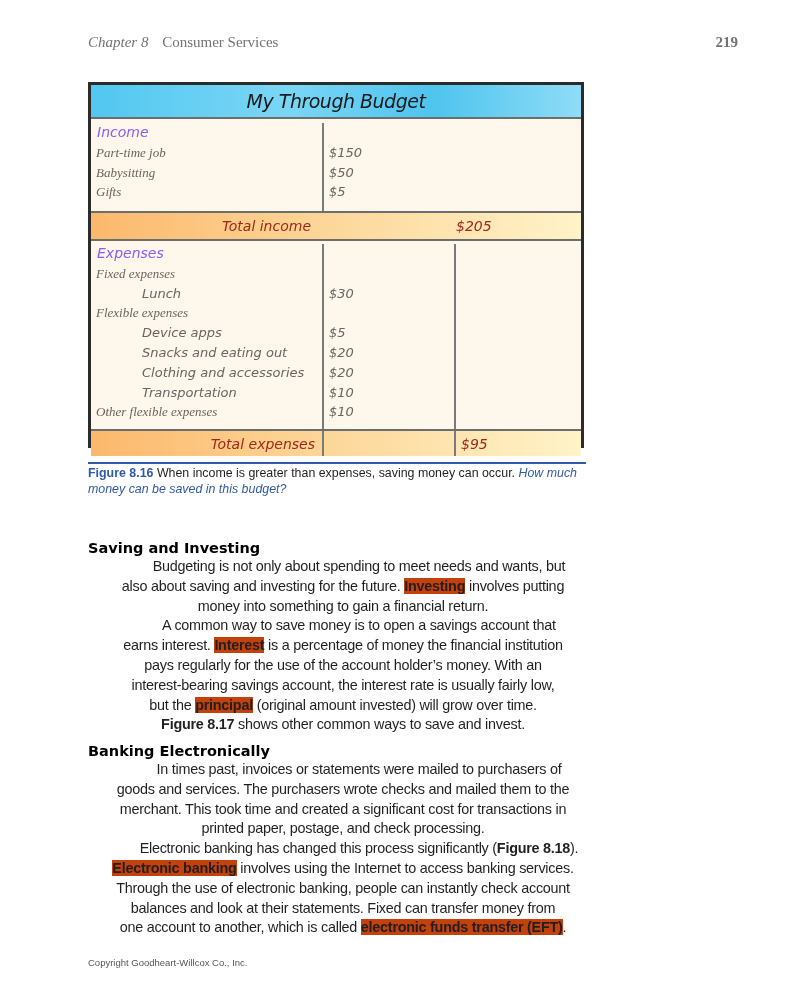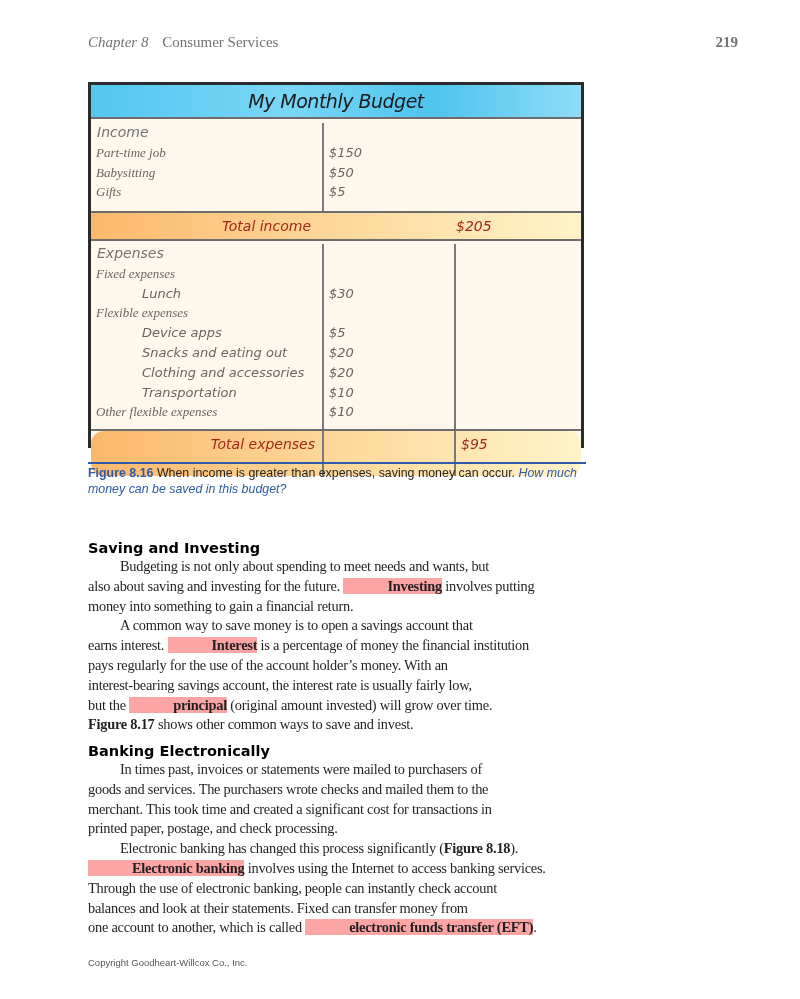--- a/index.html
+++ b/index.html
@@ -19,62 +19,62 @@
     .b-title { height: 32px; border-bottom: 2px solid #6d6d6d;
                background: linear-gradient(90deg, #52c7f0 0%, #7ad6f5 40%, #4ec4ee 70%, #8fdcf7 100%);
                text-align: center; font-size: 19px; line-height: 32px; color: #1a1a1a;
                font-style: italic; letter-spacing: -0.5px; }
     .b-section { position: relative; border-bottom: 2px solid #6d6d6d; }
     .b-col-line { position: absolute; top: 0; bottom: 0; width: 2px; background: #7a7a7a; }
     .b-row { height: 19.8px; line-height: 19.8px; font-size: 13px; color: #6a6560; position: relative;
              font-style: italic; }
     .b-row .lbl { position: absolute; }
     .b-row .val { position: absolute; left: 238px; }
-    .b-cat { color: #737373; font-size: 14px; }
+    .b-cat { color: #8b5cf6; font-size: 14px; }
     .lvl0 { left: 6px; }
     .lvl1 { left: 5px; font-family: Liberation Serif, serif; }
     .lvl2 { left: 51px; }
     .b-total { position: relative; height: 26px; border-bottom: 2px solid #6d6d6d;
                background: linear-gradient(90deg, #fbb86c 0%, #fdd596 45%, #fff3c9 100%);
                font-style: italic; color: #a0291b; font-size: 14px; line-height: 26px; }
-    .b-total.last { border-bottom: none; height: 45px; border-radius: 13px;}
+    .b-total.last { border-bottom: none; height: 25px;}
     .b-total .tl { position: absolute; right: 270px; }
     .b-total .tv { position: absolute; }
 
     
     .caption-rule { position: absolute; left: 88px; top: 462px; width: 498px; height: 2px; background: #2f5aa8; }
     .caption { position: absolute; left: 88px; top: 466px; width: 500px;
                font-family: "Liberation Sans", sans-serif; font-size: 12.4px; line-height: 15.5px; color: #231f20; }
     .caption .fig { color: #2f5aa8; font-weight: bold; }
     .caption .q { color: #2f5aa8; font-style: italic; }
 
     
     .section-head { position: absolute; left: 88px; font-family: "DejaVu Sans", sans-serif;
                     font-weight: bold; color: #000000; font-size: 14.5px; }
-    .body { position: absolute; left: 88px; width: 510px; font-family: Liberation Serif, serif;
-            font-size: 14.4px; line-height: 19.8px; color: #231f20; letter-spacing: -0.25px; }
+    .body { position: absolute; left: 88px; width: 510px; font-family: Liberation Sans, sans-serif;
+            font-size: 14.4px; line-height: 19.8px; color: #231f20; letter-spacing: -0.25px; text-align: center; }
     .body p { margin: 0; text-indent: 32px; }
     .body .line { display: block; white-space: nowrap; }
-    .hl { background: #fca5a5; font-weight: bold; padding-left: 44px; }
+    .hl { background: #c2410c; font-weight: bold; }
     .b { font-weight: bold; }
 
     .footer { position: absolute; left: 88px; top: 957px; font-family: "Liberation Sans", sans-serif;
               font-size: 9.5px; color: #555555; }
   </style>
 </head>
 <body>
 
 <div class="running-head">
   <span class="chap">Chapter 8</span>
   <span class="title">Consumer Services</span>
   <span class="pageno">219</span>
 </div>
 
 <div class="budget">
-  <div class="b-title">My Monthly Budget</div>
+  <div class="b-title">My Through Budget</div>
 
   <div class="b-section" style="height:88px;">
     <div class="b-col-line" style="left:231px;"></div>
     <div class="b-row" style="margin-top:4px;">
       <span class="lbl lvl0 b-cat">Income</span>
     </div>
     <div class="b-row">
       <span class="lbl lvl1">Part-time job</span>
       <span class="val">$150</span>
     </div>

